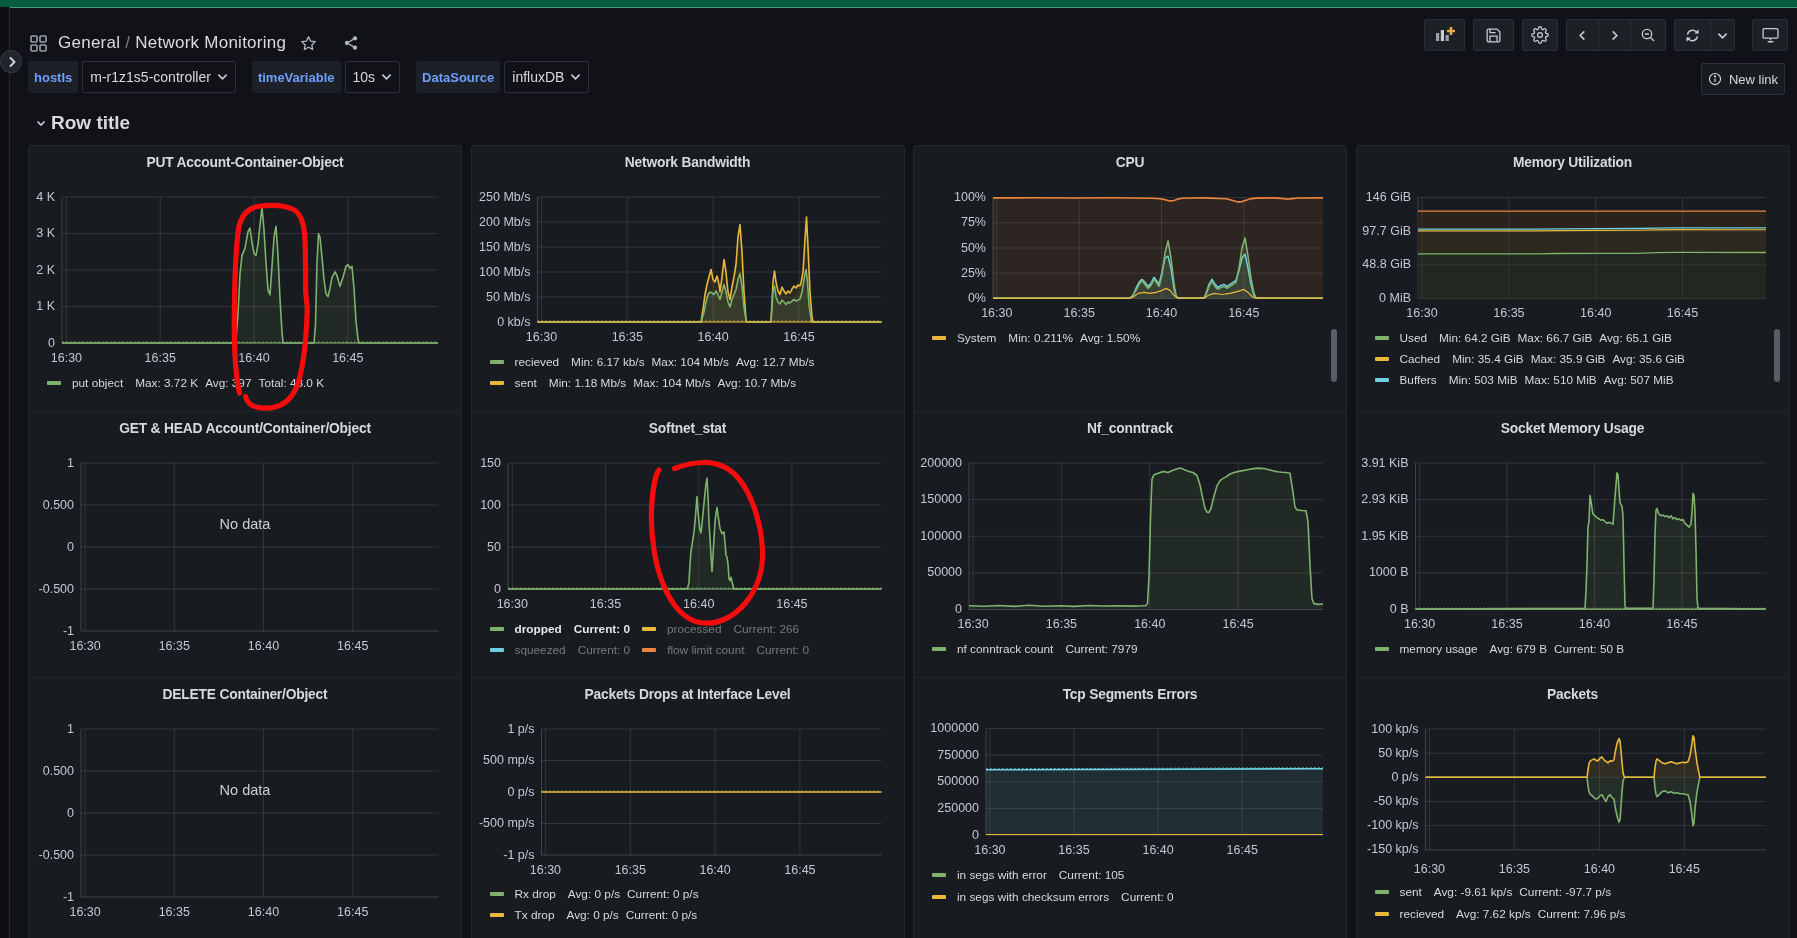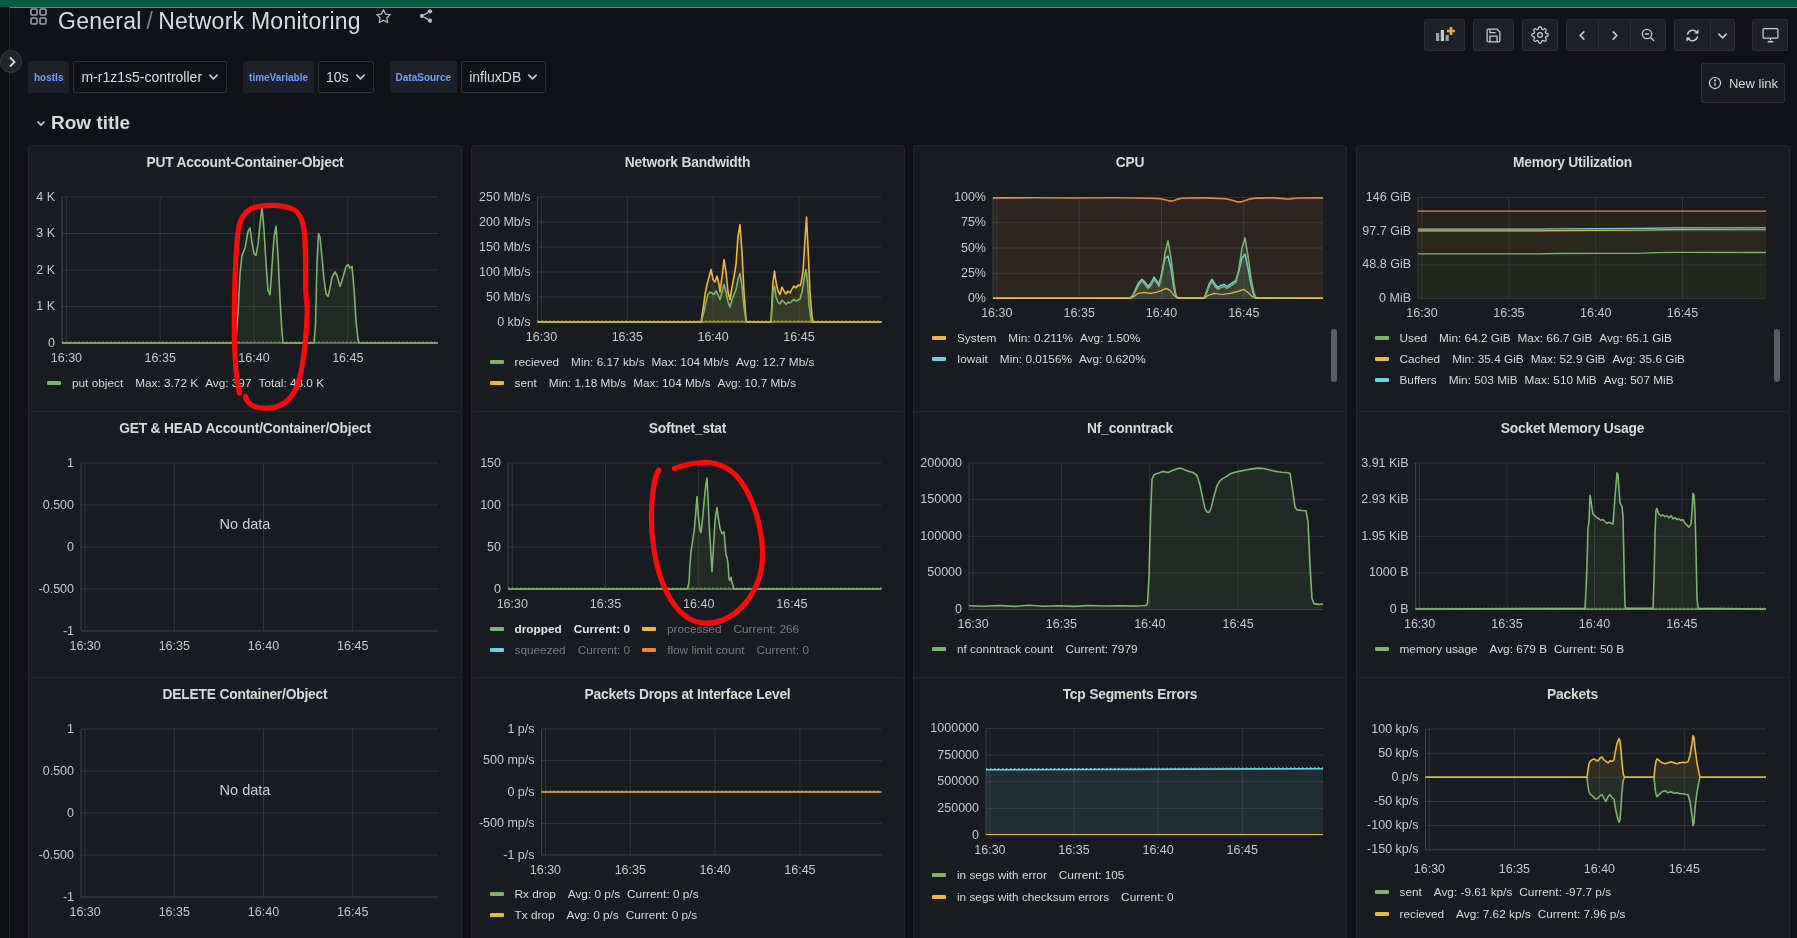--- a/index.html
+++ b/index.html
@@ -1,33 +1,33 @@
 <!DOCTYPE html>
 <html><head><meta charset="utf-8"><style>
 *{margin:0;padding:0;box-sizing:border-box}
 html,body{width:1797px;height:938px;overflow:hidden;background:#111217;font-family:"Liberation Sans",sans-serif}
 .gstrip{position:absolute;left:0;top:0;width:1797px;height:7.5px;background:#065c40;border-bottom:1.5px solid #4e9673}
 .sedge{position:absolute;left:0;top:7px;width:10px;height:931px;background:#0e0f13;border-right:1px solid #23252b}
 .expbtn{position:absolute;left:0px;top:50px;width:22px;height:23px;border-radius:50%;background:#22252b;border:1px solid #34373d;display:flex;align-items:center;justify-content:center;padding-left:2px}
 .nav{position:absolute;left:10px;top:7px;width:1787px;height:55px}
-.crumb{position:absolute;left:20px;top:1px;height:28px;display:flex;color:#d9dbdf;font-size:23px;letter-spacing:0.25px}
+.crumb{position:absolute;left:20px;top:22px;height:28px;display:flex;align-items:center;color:#d9dbdf;font-size:17px;letter-spacing:0.25px}
 .crumb .sep{color:#7b8087;margin:0 5px}
 .crumb svg{margin-right:11px}
 .navright{position:absolute;right:9px;top:12px;height:32px;display:flex;align-items:center;gap:8px}
 .nbtn{height:32px;background:#1d2025;border:1px solid #2b2e35;border-radius:2px;display:flex;align-items:center;justify-content:center;color:#c7cbd2}
 .ngroup{height:32px;background:#1d2025;border:1px solid #2b2e35;border-radius:2px;display:flex;align-items:stretch;color:#c7cbd2}
 .ngroup>div{display:flex;align-items:center;justify-content:center}
 .ngroup .div{border-left:1px solid #2b2e35}
 .trtext{font-size:14px;color:#b7bdc7;padding:0 8px;letter-spacing:0.1px}
 .submenu{position:absolute;left:28px;top:61px;height:32px;display:flex;align-items:center}
 .vargrp{display:flex;align-items:center;margin-right:16px}
-.varlab{height:32px;display:flex;align-items:center;padding:0 6px;background:#1d2026;border-radius:2px;color:#6e9fff;font-size:10px;font-weight:700}
+.varlab{height:32px;display:flex;align-items:center;padding:0 6px;background:#1d2026;border-radius:2px;color:#6e9fff;font-size:13px;font-weight:700}
 .varval{height:32px;display:flex;align-items:center;padding:0 7px;margin-left:4px;background:#111217;border:1px solid #2e3138;border-radius:2px;color:#d8d9da;font-size:14px}
 .varval .caret{margin-left:6px}
-.newlink{position:absolute;right:12px;top:63px;width:84px;height:40px;background:#181b20;border:1px solid #2e3138;border-radius:2px;display:flex;align-items:center;justify-content:center;color:#d8d9da;font-size:13px;font-weight:500}
+.newlink{position:absolute;right:12px;top:63px;width:84px;height:32px;background:#181b20;border:1px solid #2e3138;border-radius:2px;display:flex;align-items:center;justify-content:center;color:#d8d9da;font-size:13px;font-weight:500}
 .rowtitle{position:absolute;left:35px;top:112px;display:flex;align-items:center;color:#d8d9da;font-size:19px;font-weight:700}
 .rowtitle svg{margin-right:4px}
 .panel{position:absolute;width:434px;height:305px;background:#181b1f;border:1px solid #23262b;border-radius:3px}
 .ptitle{position:absolute;left:0;right:0;top:8.5px;text-align:center;font-size:13.8px;font-weight:700;color:#d8d9da;letter-spacing:-0.2px}
 .plot{position:absolute;left:0;top:0}
 .ax{font-family:"Liberation Sans",sans-serif;font-size:12.5px;fill:#c3c8cf}
 .nodata{position:absolute;left:0;right:0;top:104px;text-align:center;font-size:14.5px;color:#ccd0d5}
 .legend{position:absolute;left:18px;right:14px}
 .lrow{display:flex;align-items:center}
 .li{display:inline-flex;align-items:center;margin-right:5px;font-size:11.8px;color:#d8d9da;white-space:nowrap}
@@ -284,28 +284,20 @@
     </svg>
 <div class="legend" style="top:181.5px">
       <div class="lrow" style="height:21.0px">
         <span class="li">
           <span class="sw" style="background:#EAB839"></span>
           <span class="ln">System</span>
           <span class="lv">Min: 0.211%</span>
           <span class="lv">Avg: 1.50%</span>
         </span>
       </div>
-      <div class="lrow" style="height:21.0px">
-        <span class="li">
-          <span class="sw" style="background:#6ED0E0"></span>
-          <span class="ln">Iowait</span>
-          <span class="lv">Min: 0.0156%</span>
-          <span class="lv">Avg: 0.620%</span>
-        </span>
-      </div>
     </div>
 <div class="sbar"></div>
 </div>
 <div class="panel" style="left:1355.5px;top:145px">
 <div class="ptitle">Memory Utilization</div>
 <svg class="plot" width="432" height="255" viewBox="0 0 432 255">
       <line x1="61" y1="51.5" x2="409" y2="51.5" stroke="rgba(204,204,220,0.14)" stroke-width="1"></line>
 <line x1="61" y1="85.2" x2="409" y2="85.2" stroke="rgba(204,204,220,0.14)" stroke-width="1"></line>
 <line x1="61" y1="118.8" x2="409" y2="118.8" stroke="rgba(204,204,220,0.14)" stroke-width="1"></line>
 <line x1="61" y1="152.5" x2="409" y2="152.5" stroke="rgba(204,204,220,0.22)" stroke-width="1"></line>
@@ -344,21 +336,21 @@
           <span class="lv">Min: 64.2 GiB</span>
           <span class="lv">Max: 66.7 GiB</span>
           <span class="lv">Avg: 65.1 GiB</span>
         </span>
       </div>
       <div class="lrow" style="height:21.0px">
         <span class="li">
           <span class="sw" style="background:#EAB839"></span>
           <span class="ln">Cached</span>
           <span class="lv">Min: 35.4 GiB</span>
-          <span class="lv">Max: 52.9 GiB</span>
+          <span class="lv">Max: 35.9 GiB</span>
           <span class="lv">Avg: 35.6 GiB</span>
         </span>
       </div>
       <div class="lrow" style="height:21.0px">
         <span class="li">
           <span class="sw" style="background:#6ED0E0"></span>
           <span class="ln">Buffers</span>
           <span class="lv">Min: 503 MiB</span>
           <span class="lv">Max: 510 MiB</span>
           <span class="lv">Avg: 507 MiB</span>

